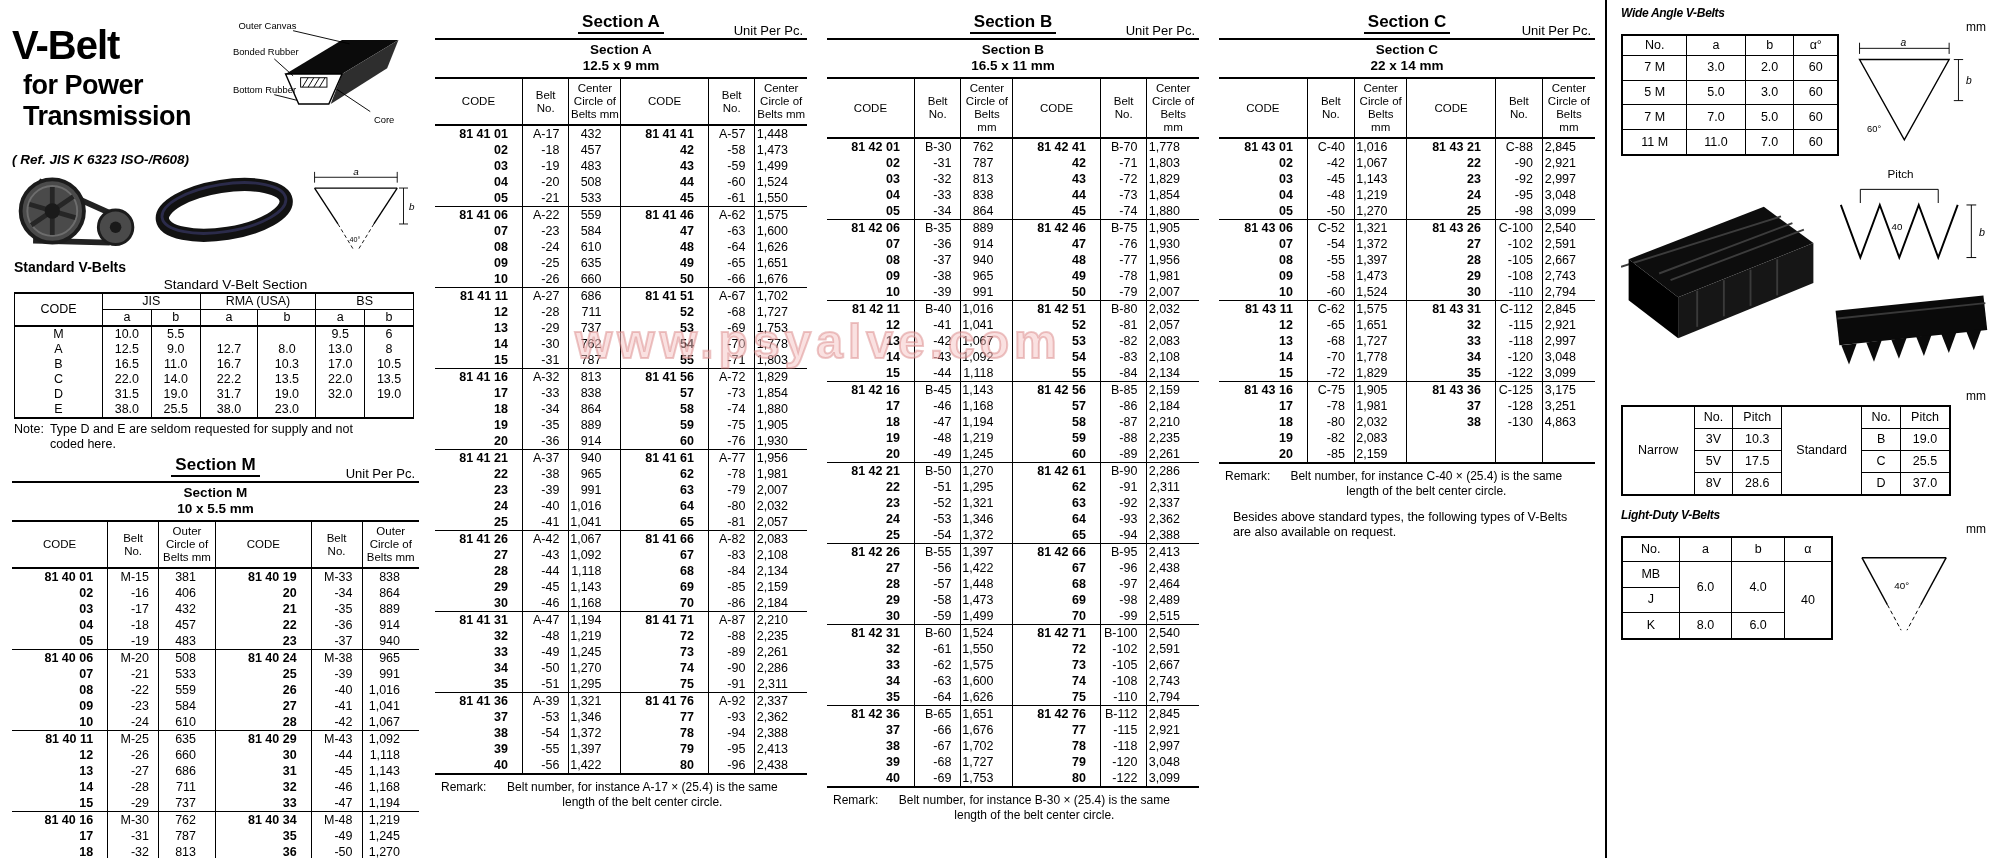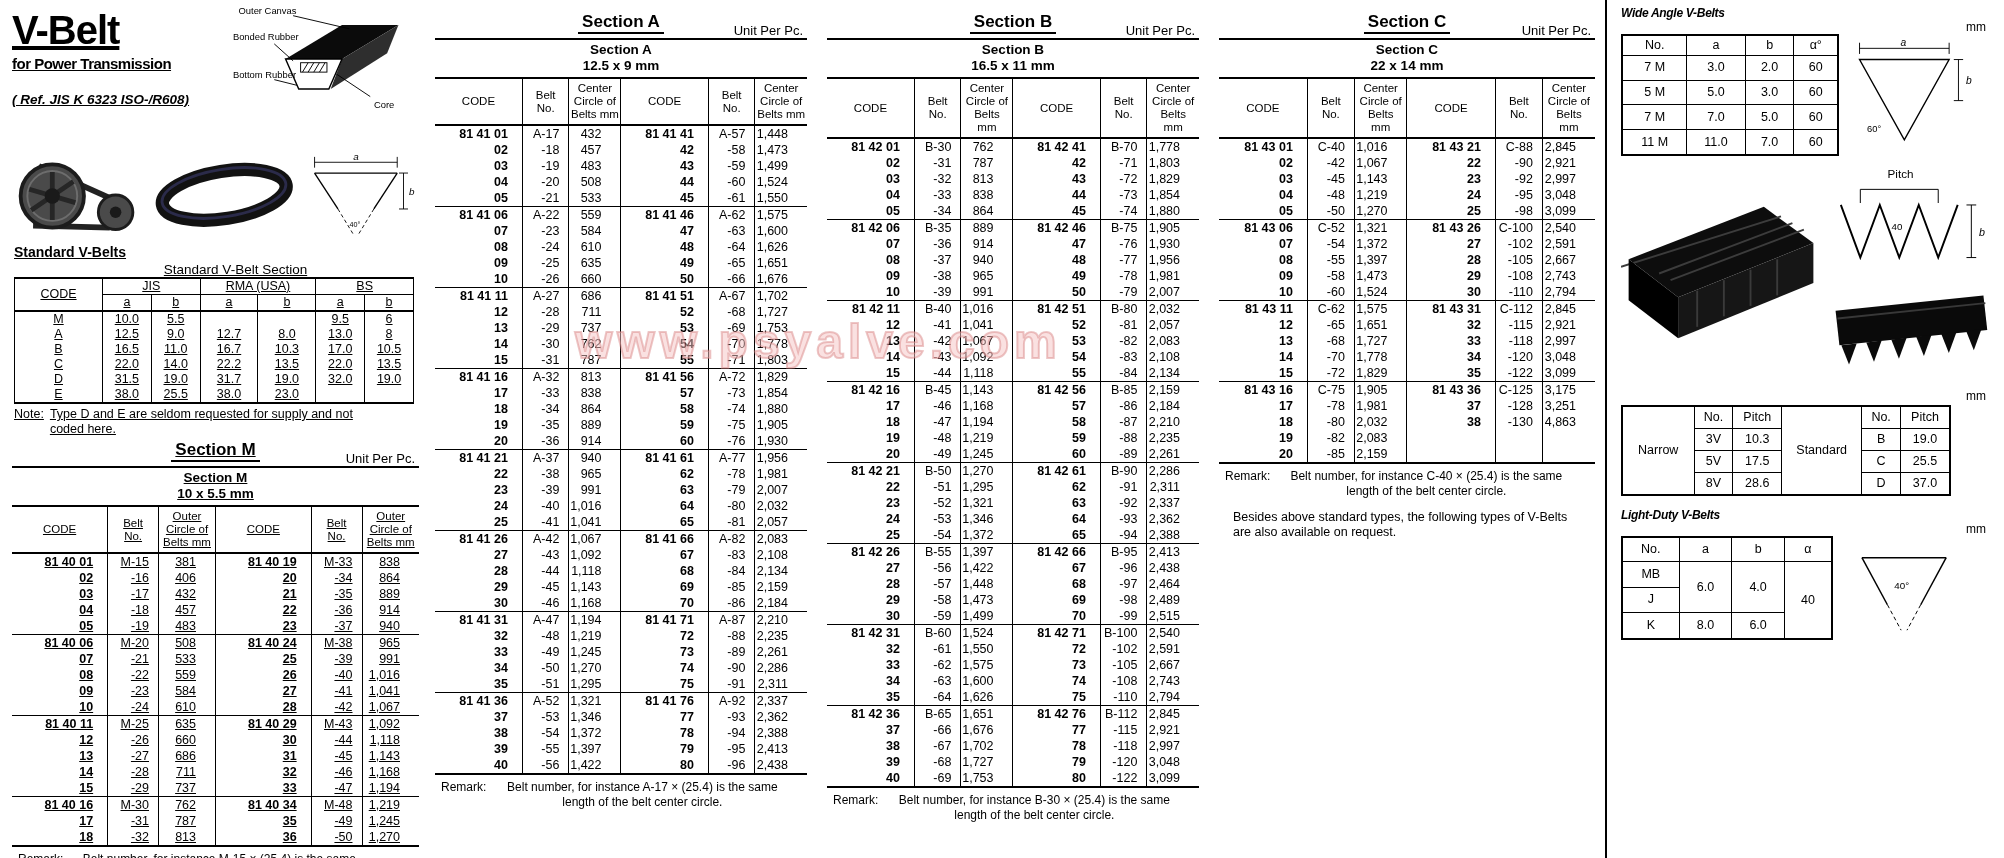--- a/index.html
+++ b/index.html
@@ -1,30 +1,30 @@
 <!DOCTYPE html>
 <html><head>
 <meta charset="utf-8">
 <style>
   * { box-sizing: border-box; margin: 0; padding: 0; }
   html,body { width:2004px; height:858px; background:#fff; color:#000;
     font-family:"Liberation Sans", sans-serif; overflow:hidden; position:relative; }
   .page { display:flex; width:2004px; height:858px; }
 
   
-  .col-left { width:425px; padding:0 6px 0 12px;text-decoration:underline; }
+  .col-left { width:425px; padding:15px 6px 0 12px; }
   .col-sec  { width:392px; padding:12px 10px 0 10px; }
   #mount-C  { width:396px; }
   .col-right{ width:399px; border-left:2px solid #000; padding:6px 12px 0 14px; }
 
   
   .title-row { display:flex; height:150px; }
   .title-block { width:228px; padding-top:8px; }
   .main-title { font-size:40px; font-weight:bold; letter-spacing:-1px; }
-  .sub-title  { font-size:15px; font-weight:bold; margin-top:2px; letter-spacing:-0.5px;}
+  .sub-title  { font-size:27px; font-weight:bold; margin-top:2px; letter-spacing:-0.5px;margin-left:11px;}
   .ref-line   { font-size:13.5px; font-weight:bold; font-style:italic; margin-top:20px; }
   .photos-row { display:flex; align-items:flex-start; height:92px; gap:4px; }
   .std-label  { font-size:14px; font-weight:bold; margin:2px 0 2px 2px; }
 
   
   .std-title { font-size:13.5px; text-align:center; margin-left:40px; }
   .std-table { border-collapse:collapse; width:400px; margin-left:2px; }
   .std-table th, .std-table td { border:1px solid #000; font-size:12.5px; line-height:15px; text-align:center; padding:0 2px; }
   .std-table thead th { font-weight:normal; }
   .std-table tbody td { border-top:none; border-bottom:none; }
@@ -711,21 +711,21 @@
           <tr>
             <td class="code">35</td>
             <td class="belt">-51</td>
             <td class="circ">1,295</td>
             <td class="code">75</td>
             <td class="belt">-91</td>
             <td class="circ">2,311</td>
           </tr>
           <tr class="gs">
             <td class="code">81 41 36</td>
-            <td class="belt">A-52</td>
+            <td class="belt">A-39</td>
             <td class="circ">1,321</td>
             <td class="code">81 41 76</td>
             <td class="belt">A-92</td>
             <td class="circ">2,337</td>
           </tr>
           <tr>
             <td class="code">37</td>
             <td class="belt">-53</td>
             <td class="circ">1,346</td>
             <td class="code">77</td>

